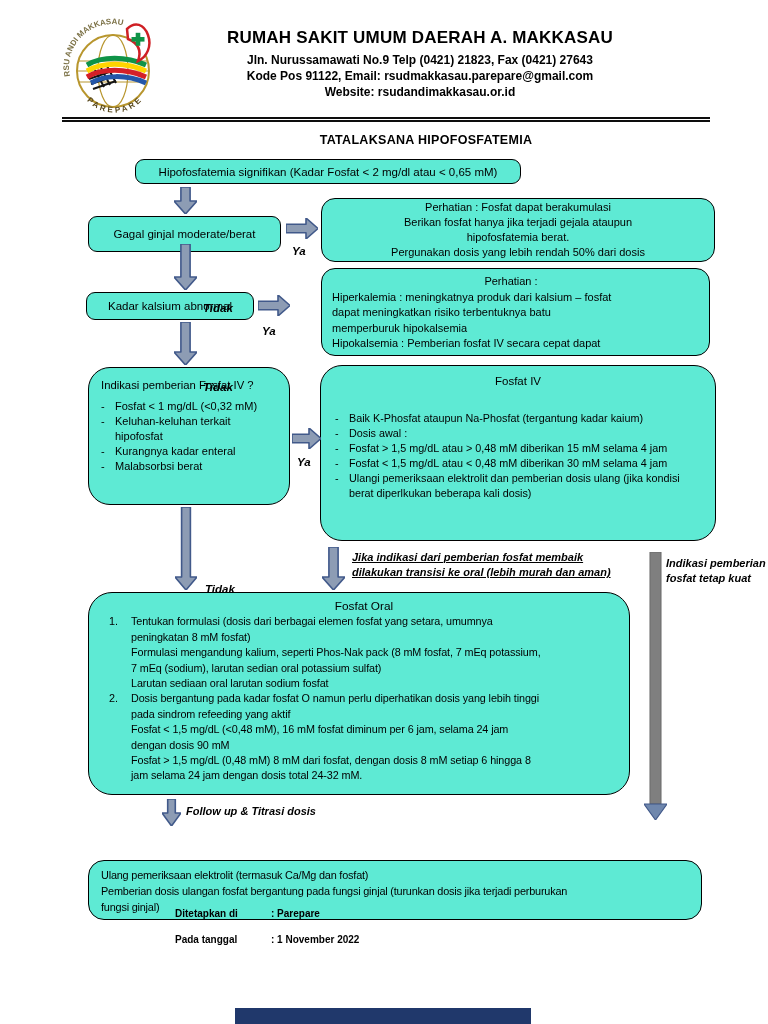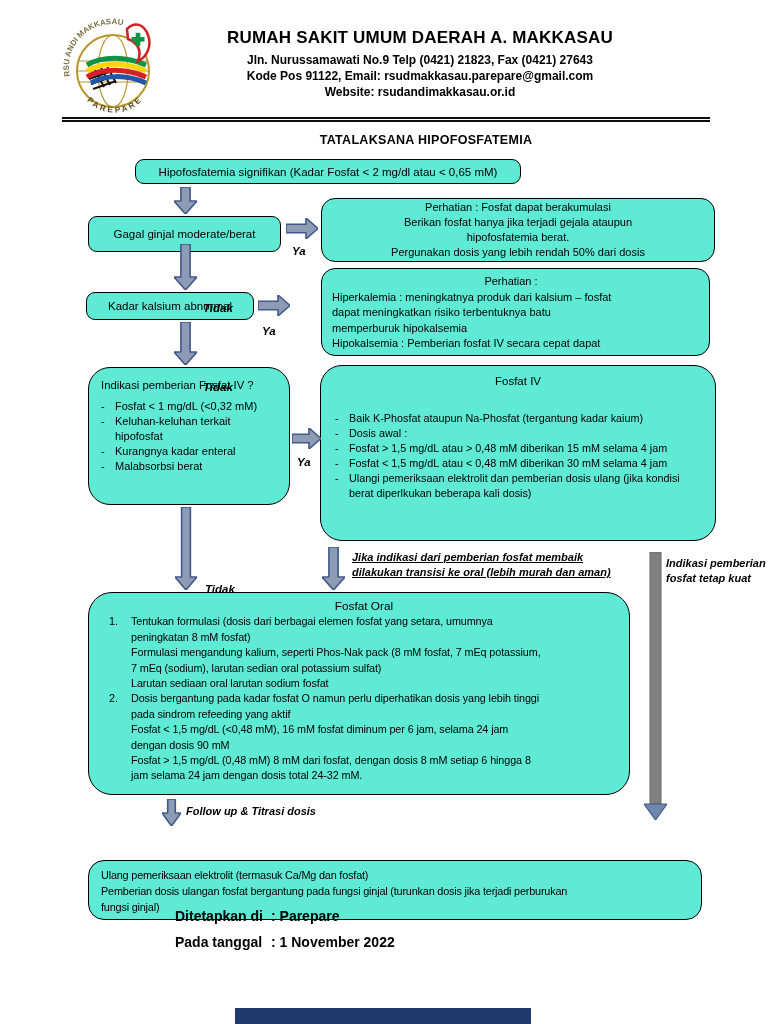--- a/index.html
+++ b/index.html
@@ -42,21 +42,21 @@
   .blist{margin:0;}
   .bitem{display:flex;}
   .bmark{width:14px;flex:0 0 14px;}
   .nitem{display:flex;}
   .nmark{width:22px;flex:0 0 22px;}
   
   .arrow{position:absolute;}
   .flabel{position:absolute;font-style:italic;font-weight:600;font-size:11.5px;margin-top:44px;}
   .note{position:absolute;font-style:italic;font-weight:600;font-size:11px;line-height:15px;}
   
-  .footline{position:absolute;left:135px;font-weight:bold;font-size:14px;padding-left:40px;}
+  .footline{position:absolute;left:135px;font-weight:bold;font-size:10px;padding-left:40px;}
   .footline .lbl{display:inline-block;width:96px;}
   .bottom-bar{position:absolute;left:235px;top:1008px;width:296px;height:16px;}
 </style>
 </head>
 <body>
 
 <div class="page">
 
   <svg class="logo" width="106" height="106" viewBox="0 0 106 106">
     <defs>

